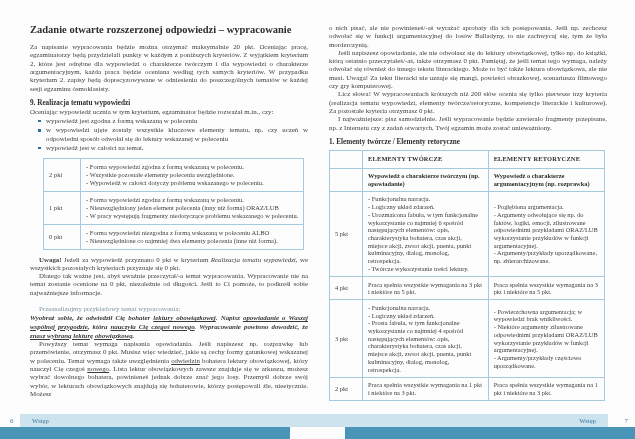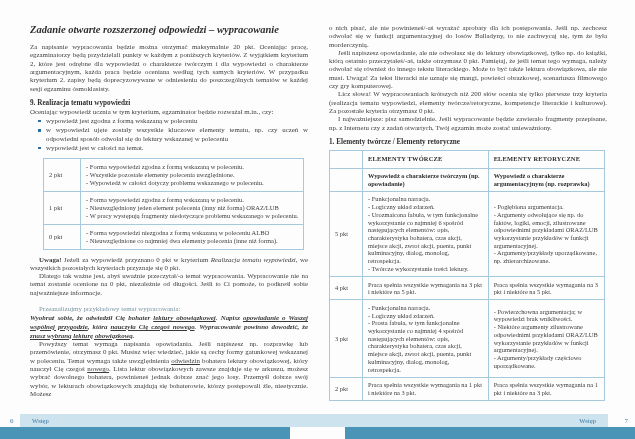--- a/index.html
+++ b/index.html
@@ -4,21 +4,21 @@
 <style>
   html,body{margin:0;padding:0;background:#e8e8e8;}
   .sheet{
     position:relative;width:635px;height:439px;background:#fdfdfd;overflow:hidden;
     font-family:"Liberation Serif", serif;color:#3d3d3d;
   }
   .page{position:absolute;top:24px;width:278px;}
   .page-left{left:30px;}
   .page-right{left:329px;}
 
-  .title{font-size:10.5px;font-weight:bold;color:#2e2e2e;margin:0 0 7px 0;line-height:1.15;font-style:italic;}
+  .title{font-size:10.5px;font-weight:bold;color:#2e2e2e;margin:0 0 7px 0;line-height:1.15;}
   p.body{font-size:6.9px;line-height:8.3px;text-align:justify;margin:0;}
   p.indent{text-indent:9px;}
   .sec-heading{font-size:7.2px;font-weight:bold;color:#2e2e2e;margin:6px 0 1px 0;}
 
   ul.bullets{list-style:none;margin:1px 0 0 0;padding:0;}
   ul.bullets li{
     position:relative;font-size:6.9px;line-height:8.3px;text-align:justify;
     padding-left:16px;margin:0 0 1px 0;
   }
   ul.bullets li .sq{

